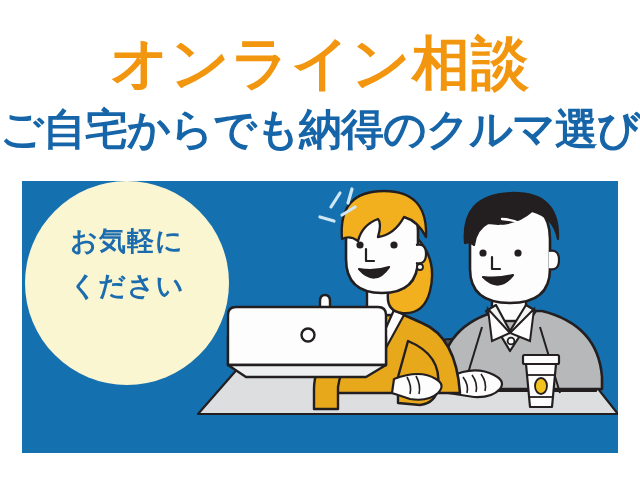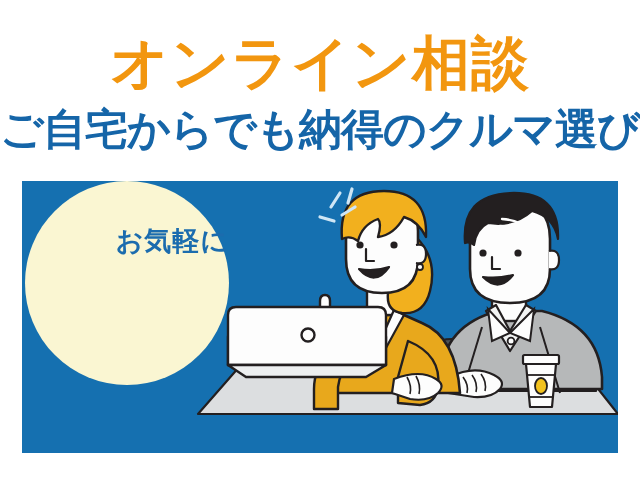--- a/index.html
+++ b/index.html
@@ -73,21 +73,21 @@
     top: 38px;
     width: 204px;
     text-align: center;
     color: #1B6CAE;
     font-size: 27px;
     font-weight: bold;
     line-height: 45px;
     letter-spacing: 1px;
     pointer-events: none;
   }
-  .badge-line { display: block; white-space: nowrap; text-align: right; }
+  .badge-line { display: block; white-space: nowrap; }
 </style>
 </head>
 <body>
 
 <div id="banner">
 
   <div class="headline-area">
     <div class="headline">オンライン相談</div>
     <div class="subheadline">ご自宅からでも納得のクルマ選びを</div>
   </div>
@@ -213,16 +213,17 @@
         <line x1="505" y1="194" x2="533" y2="194" stroke="#231F20" stroke-width="1.8"></line>
         <line x1="507" y1="216" x2="531" y2="216" stroke="#231F20" stroke-width="1.8"></line>
 
         <ellipse cx="519" cy="205" rx="6" ry="8" fill="#F2C21E" stroke="#231F20" stroke-width="1.8"></ellipse>
       </g>
 
     </svg>
 
     <div class="badge-text">
       <span class="badge-line">お気軽に</span>
+      <span class="badge-line">ください</span>
     </div>
 
   </div>
 </div>
 
 </body></html>

